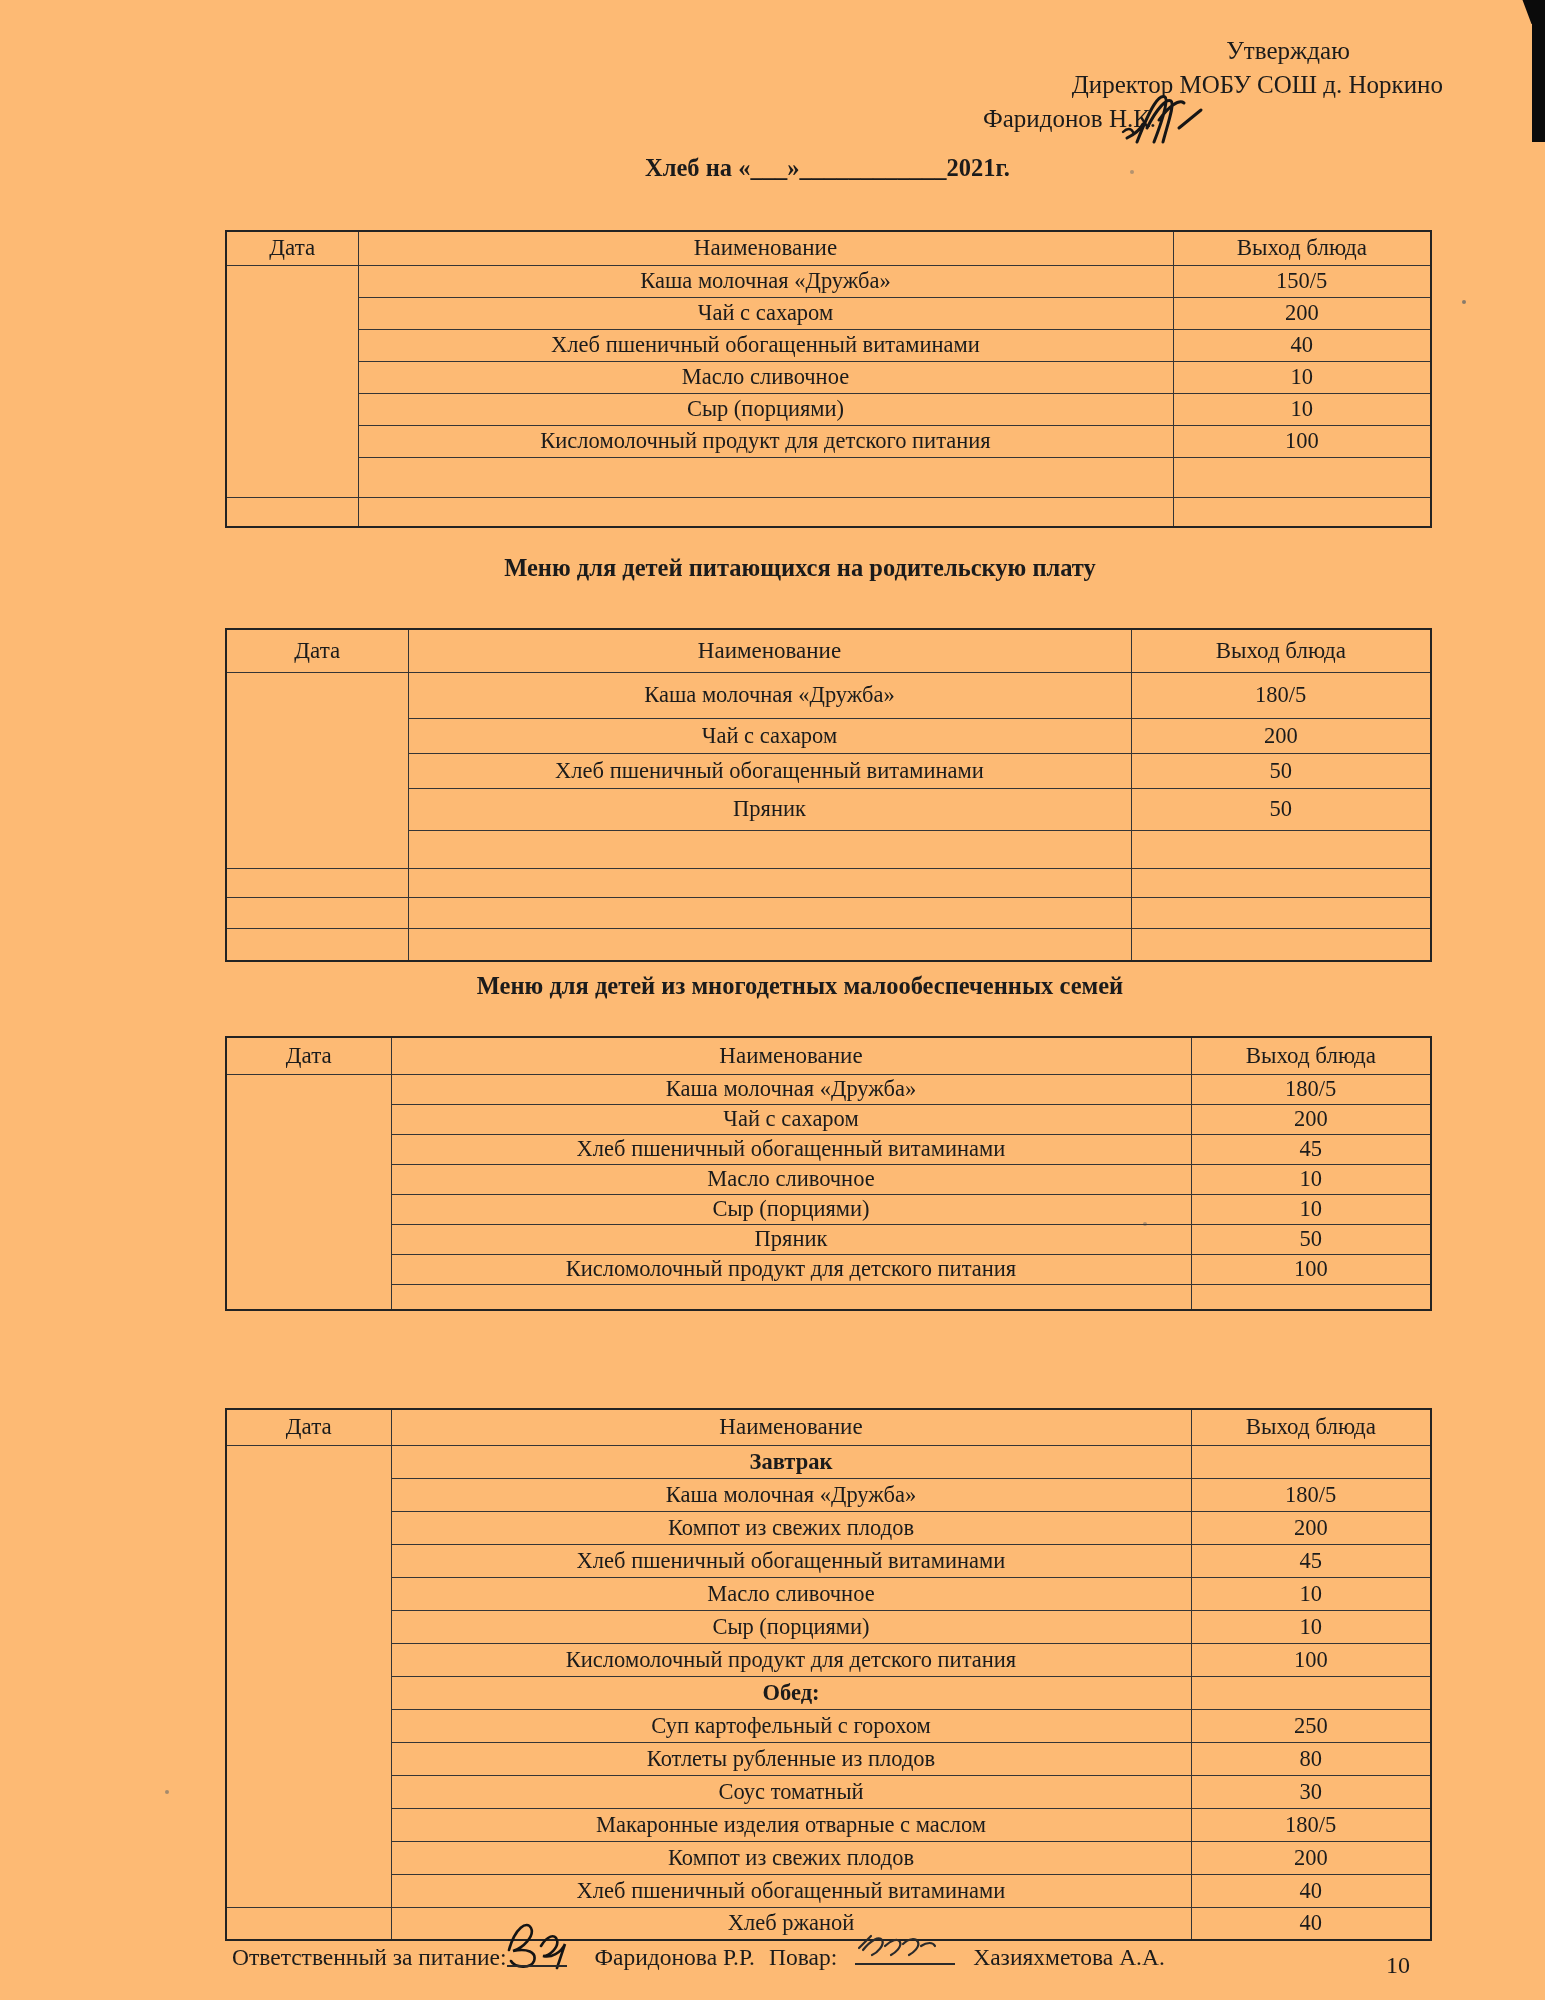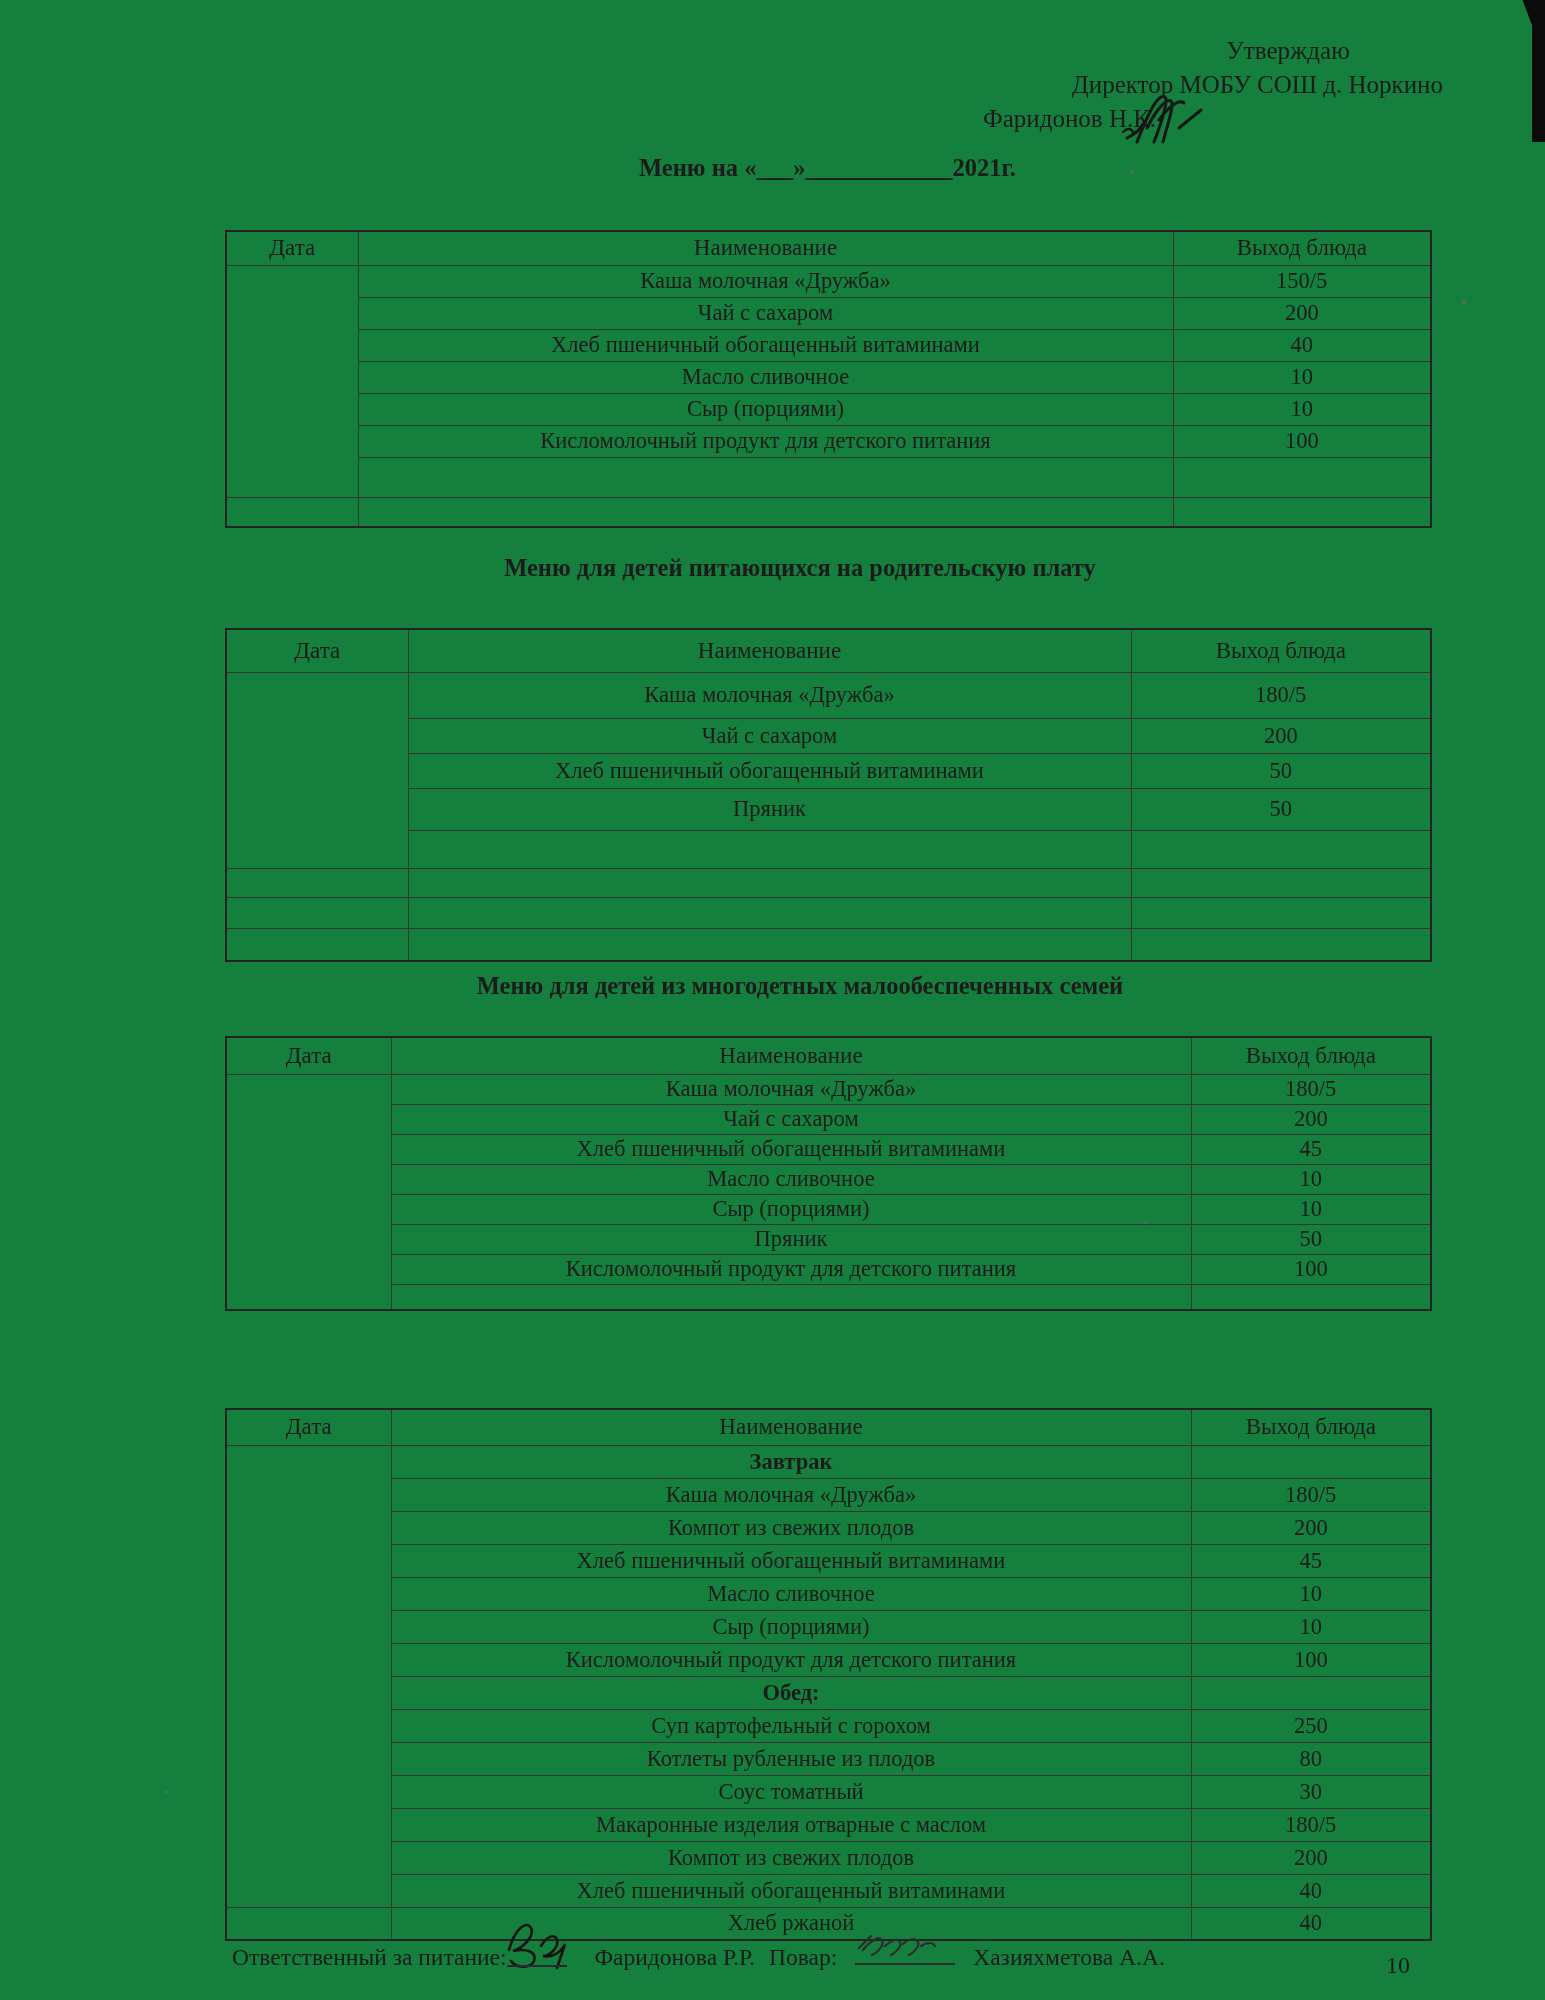--- a/index.html
+++ b/index.html
@@ -1,18 +1,18 @@
 <!DOCTYPE html>
 <html><head>
 <meta charset="utf-8">
 <style>
   html,body{margin:0;padding:0;background:#e8e8e6;}
   .page{
     position:relative; width:1545px; height:2000px; margin:0 auto;
-    background:#15803d; font-family:"Liberation Serif", serif; color:#1b1b1b;
+    background:#fdba74; font-family:"Liberation Serif", serif; color:#1b1b1b;
     overflow:hidden;
   }
   
   .corner-bar{position:absolute; right:0; top:0; width:13px; height:142px; background:#0b0b0b;}
   .corner-wedge{position:absolute; right:0; top:0; width:30px; height:24px; background:#0b0b0b; clip-path:polygon(25% 0,100% 0,100% 100%,55% 100%);}
   .speck{position:absolute; width:4px; height:4px; border-radius:50%; background:#6b6b68; opacity:.8;}
   
   .approval{position:absolute; top:34px; right:102px; width:460px; font-size:25px; line-height:34px;}
   .approval .l1{text-align:center; padding-left:150px;}
   .approval .l2{text-align:right;}
@@ -59,21 +59,21 @@
     <div class="l1">Утверждаю</div>
     <div class="l2">Директор МОБУ СОШ д. Норкино</div>
     <div class="l3">Фаридонов Н.К.</div>
     <svg class="dir-sig" viewBox="0 0 104 62">
       <path d="M6 50 C14 46 20 40 22 36 M16 54 C30 18 38 6 44 9 C48 12 40 36 33 54 M26 40 C36 20 46 10 50 13 C54 16 46 38 42 54 M38 32 C48 18 58 11 63 15 M58 40 L80 22" stroke="#161616" stroke-width="3" fill="none" stroke-linecap="round"></path>
       <path d="M2 44 C6 40 10 40 12 44" stroke="#161616" stroke-width="2.4" fill="none" stroke-linecap="round"></path>
     </svg>
   </div>
 
   <div class="doc-title" style="top:152px;">
-    <div>Меню на «___»____________2021г.</div>
+    <div>Хлеб на «___»____________2021г.</div>
   </div>
 
   <table class="menu-table t1" style="top:222px;">
     <colgroup>
         <col class="c-date">
         <col class="c-name">
         <col class="c-out">
       </colgroup>
     <tbody>
         <tr class="hdr">

